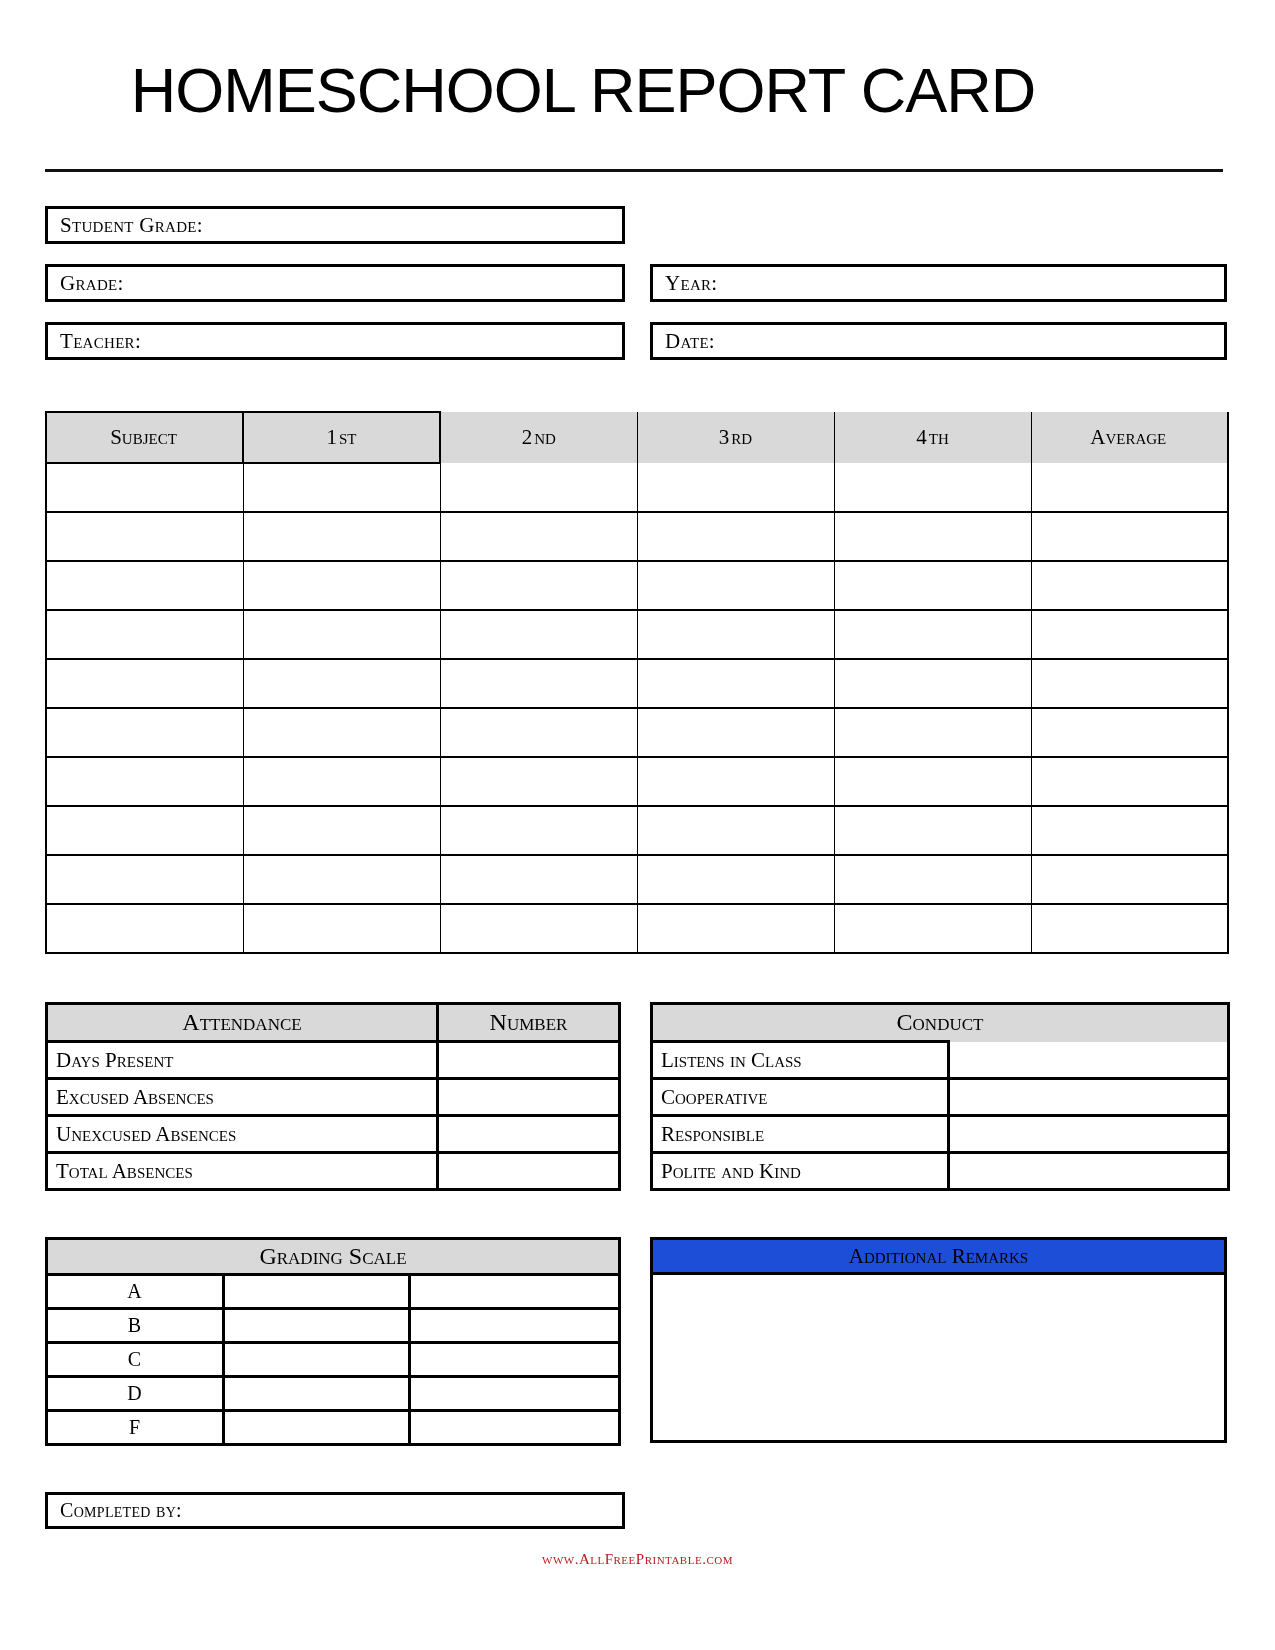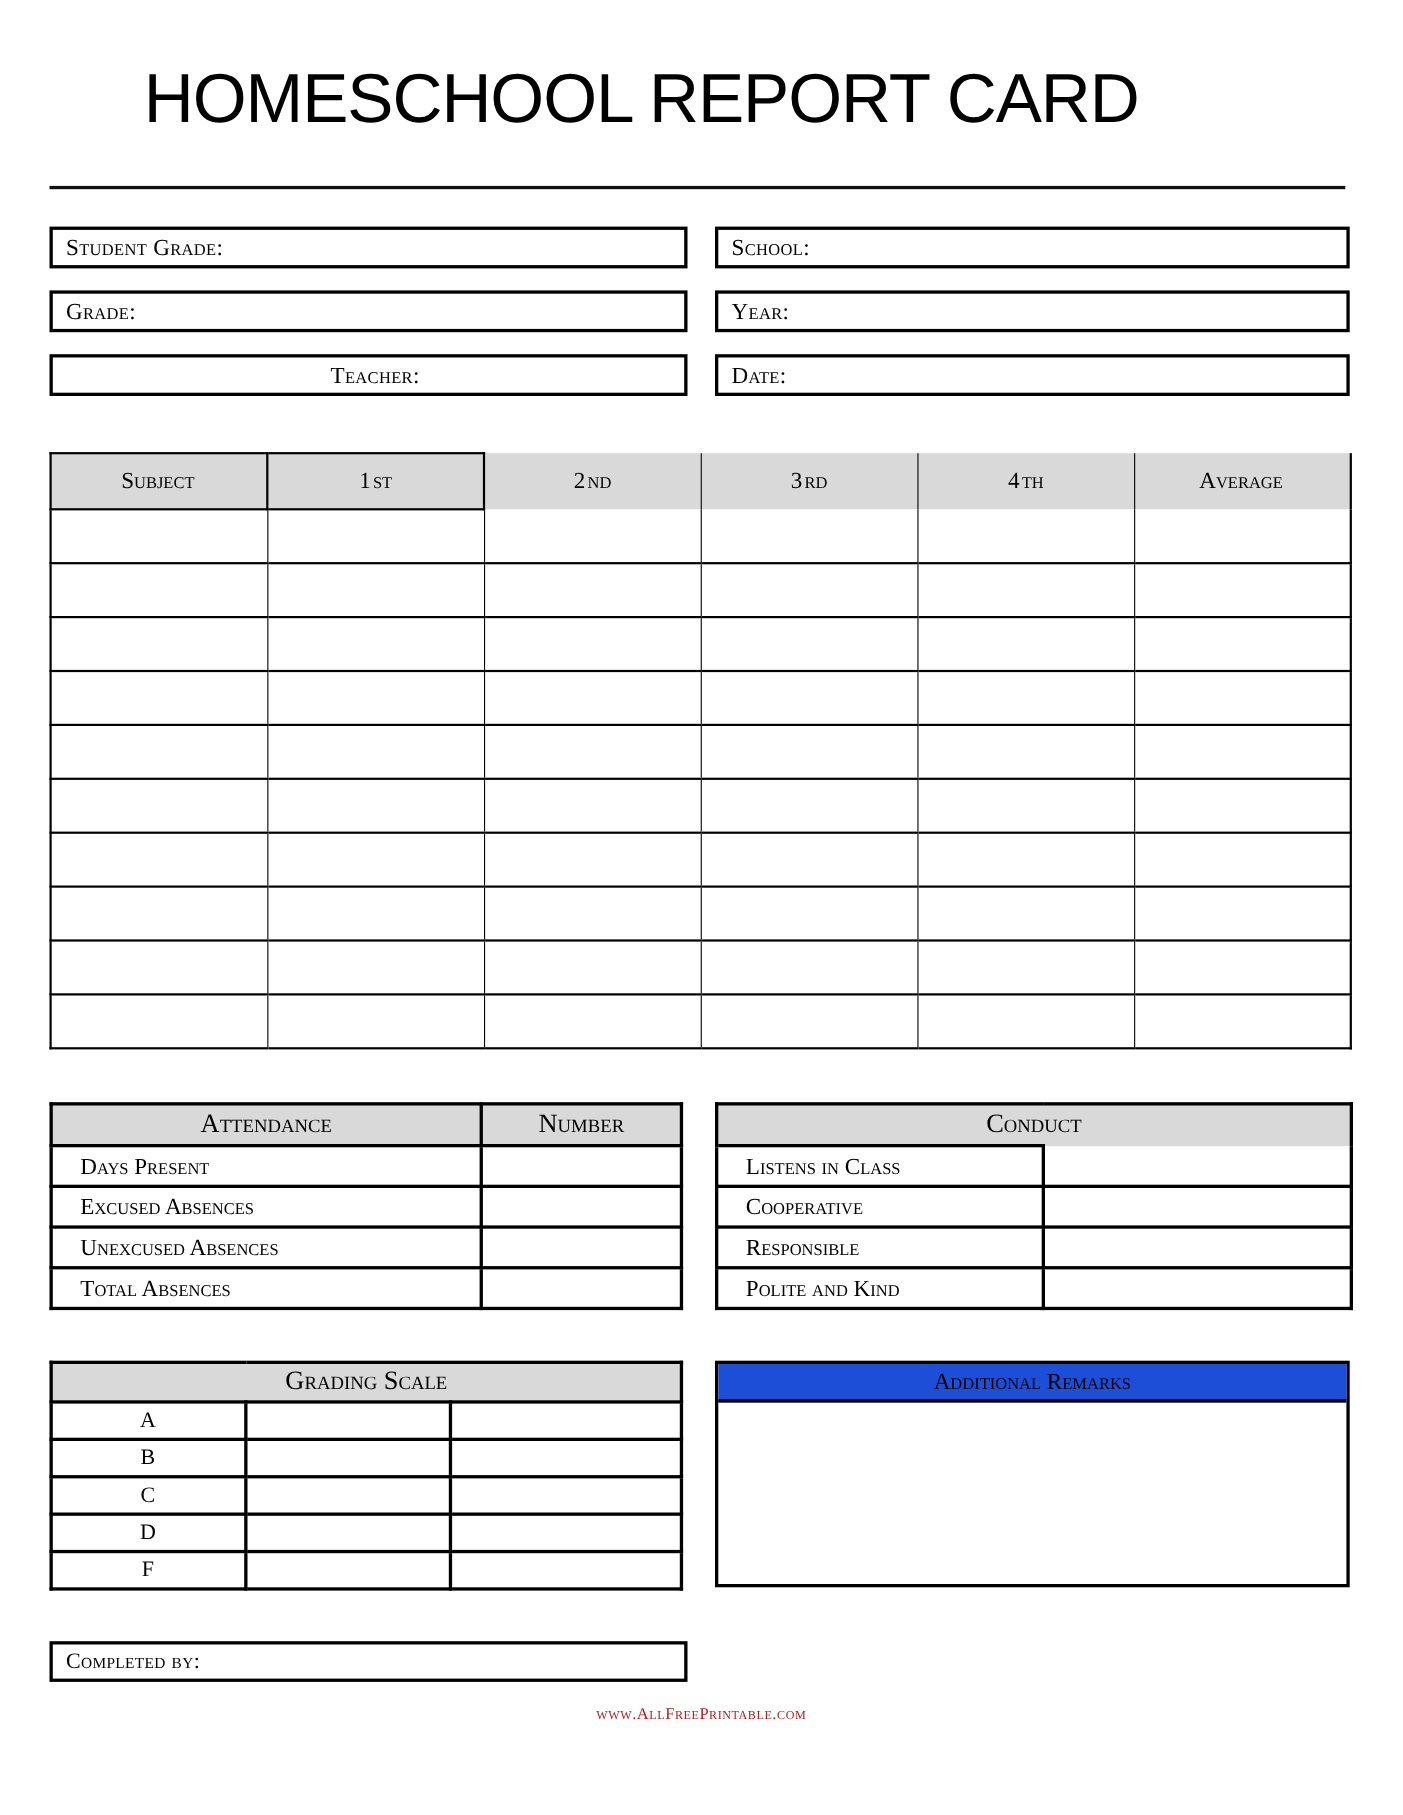--- a/index.html
+++ b/index.html
@@ -80,21 +80,21 @@
   
   table.small { border-collapse: collapse; table-layout: fixed; }
   table.small th, table.small td { border: 3px solid #000000; vertical-align: middle; }
   table.small th {
     background: #d9d9d9;
     font-weight: normal;
     font-size: 24px;
     font-variant: small-caps;
     text-align: center;
   }
-  table.small td { font-size: 21px; font-variant: small-caps; padding-left: 25px; }
+  table.small td { font-size: 21px; font-variant: small-caps; padding-left: 8px; }
   table.small thead tr { height: 38px; }
   table.small tbody tr { height: 37px; }
 
   .att-wrap  { position: absolute; top: 1002px; left: 45px;  }
   table.att  { width: 573px; }
   .con-wrap  { position: absolute; top: 1002px; left: 650px; }
   table.con  { width: 577px; }
   table.con th.noline { border-bottom: 0; }
   table.con tbody tr:first-child td.val { border-top: 0; }
 
@@ -149,30 +149,27 @@
 <body>
 
 <div class="page">
 
   <div class="title">HOMESCHOOL REPORT CARD</div>
   <div class="rule"></div>
 
   <div class="ibox" style="top:206px; left:45px; width:580px;">
     <span class="lbl">Student Grade:</span>
   </div>
-  <div class="ibox" style="top:206px; left:650px; width:577px;">
-    <span class="lbl">School:</span>
-  </div>
   <div class="ibox" style="top:264px; left:45px; width:580px;">
     <span class="lbl">Grade:</span>
   </div>
   <div class="ibox" style="top:264px; left:650px; width:577px;">
     <span class="lbl">Year:</span>
   </div>
-  <div class="ibox" style="top:322px; left:45px; width:580px;justify-content:center;">
+  <div class="ibox" style="top:322px; left:45px; width:580px;">
     <span class="lbl">Teacher:</span>
   </div>
   <div class="ibox" style="top:322px; left:650px; width:577px;">
     <span class="lbl">Date:</span>
   </div>
 
   <div class="subject-wrap">
     <table class="subject">
       <colgroup>
           <col>

